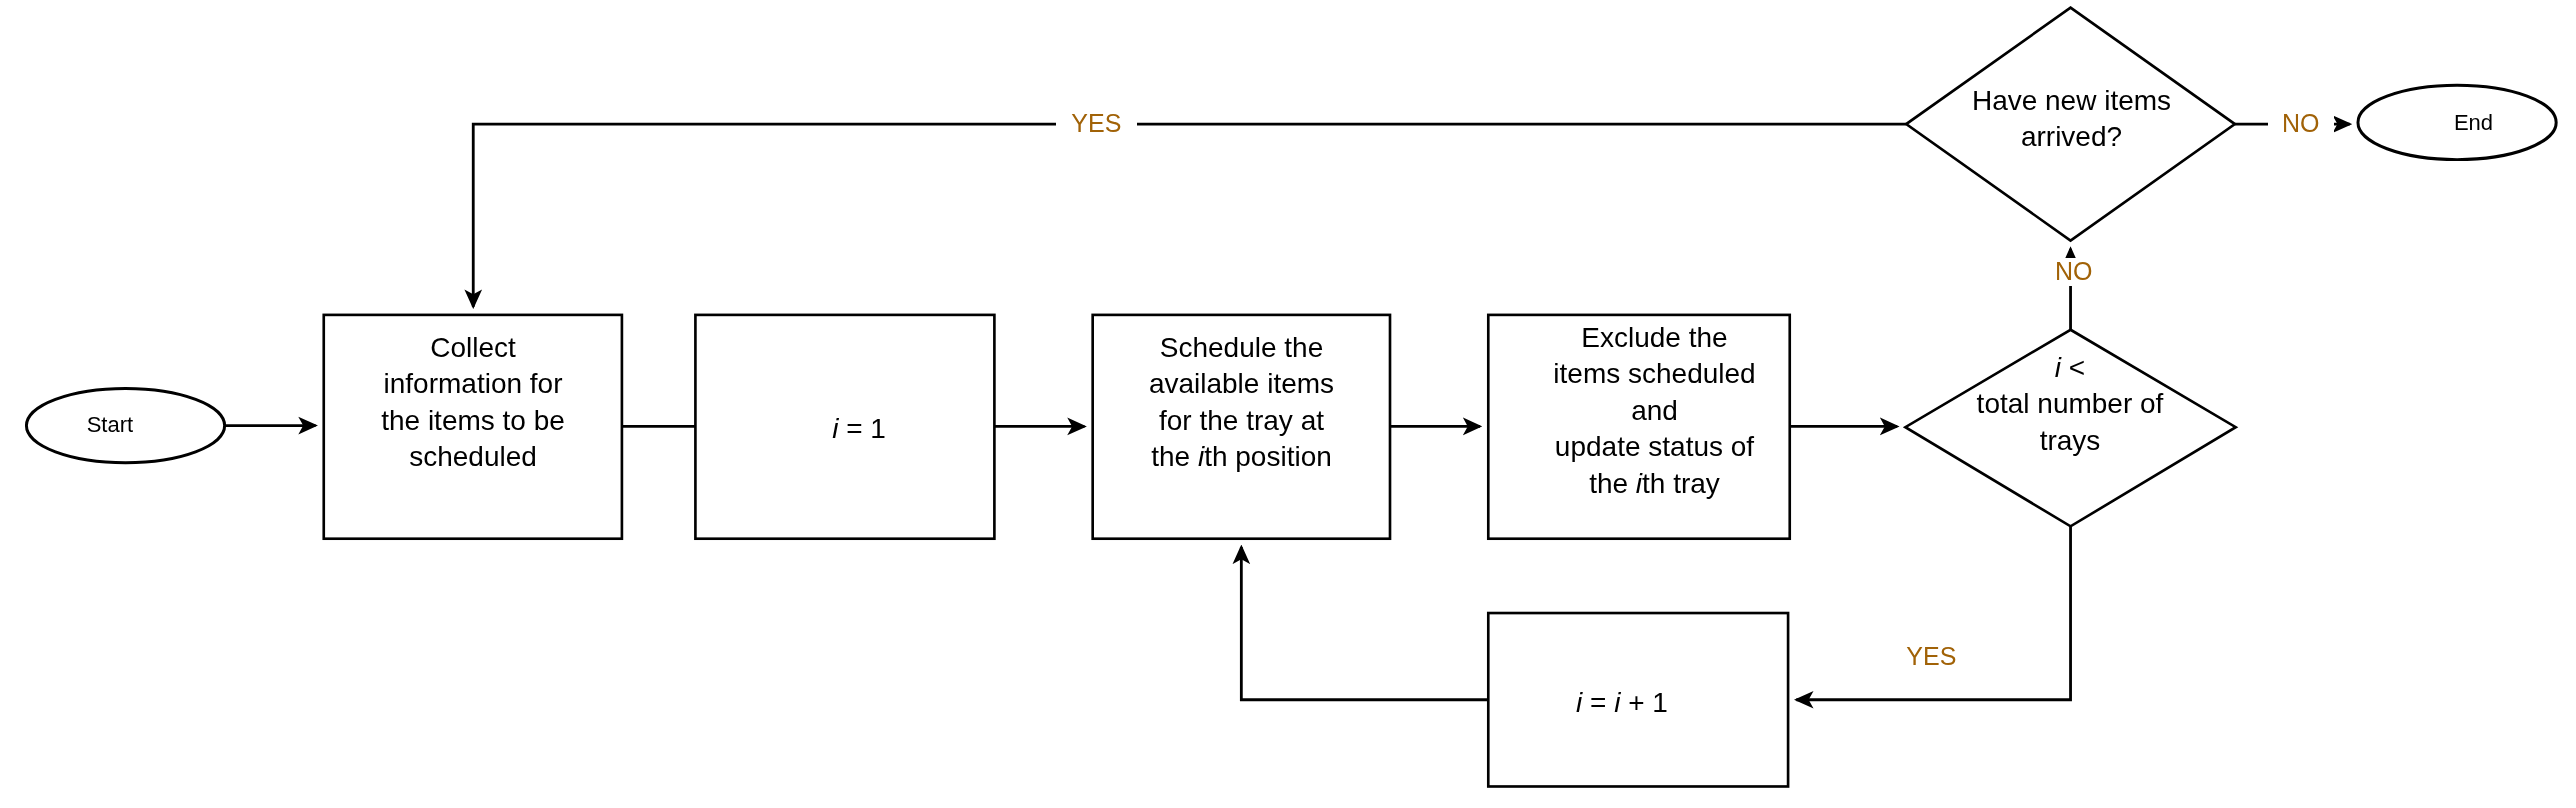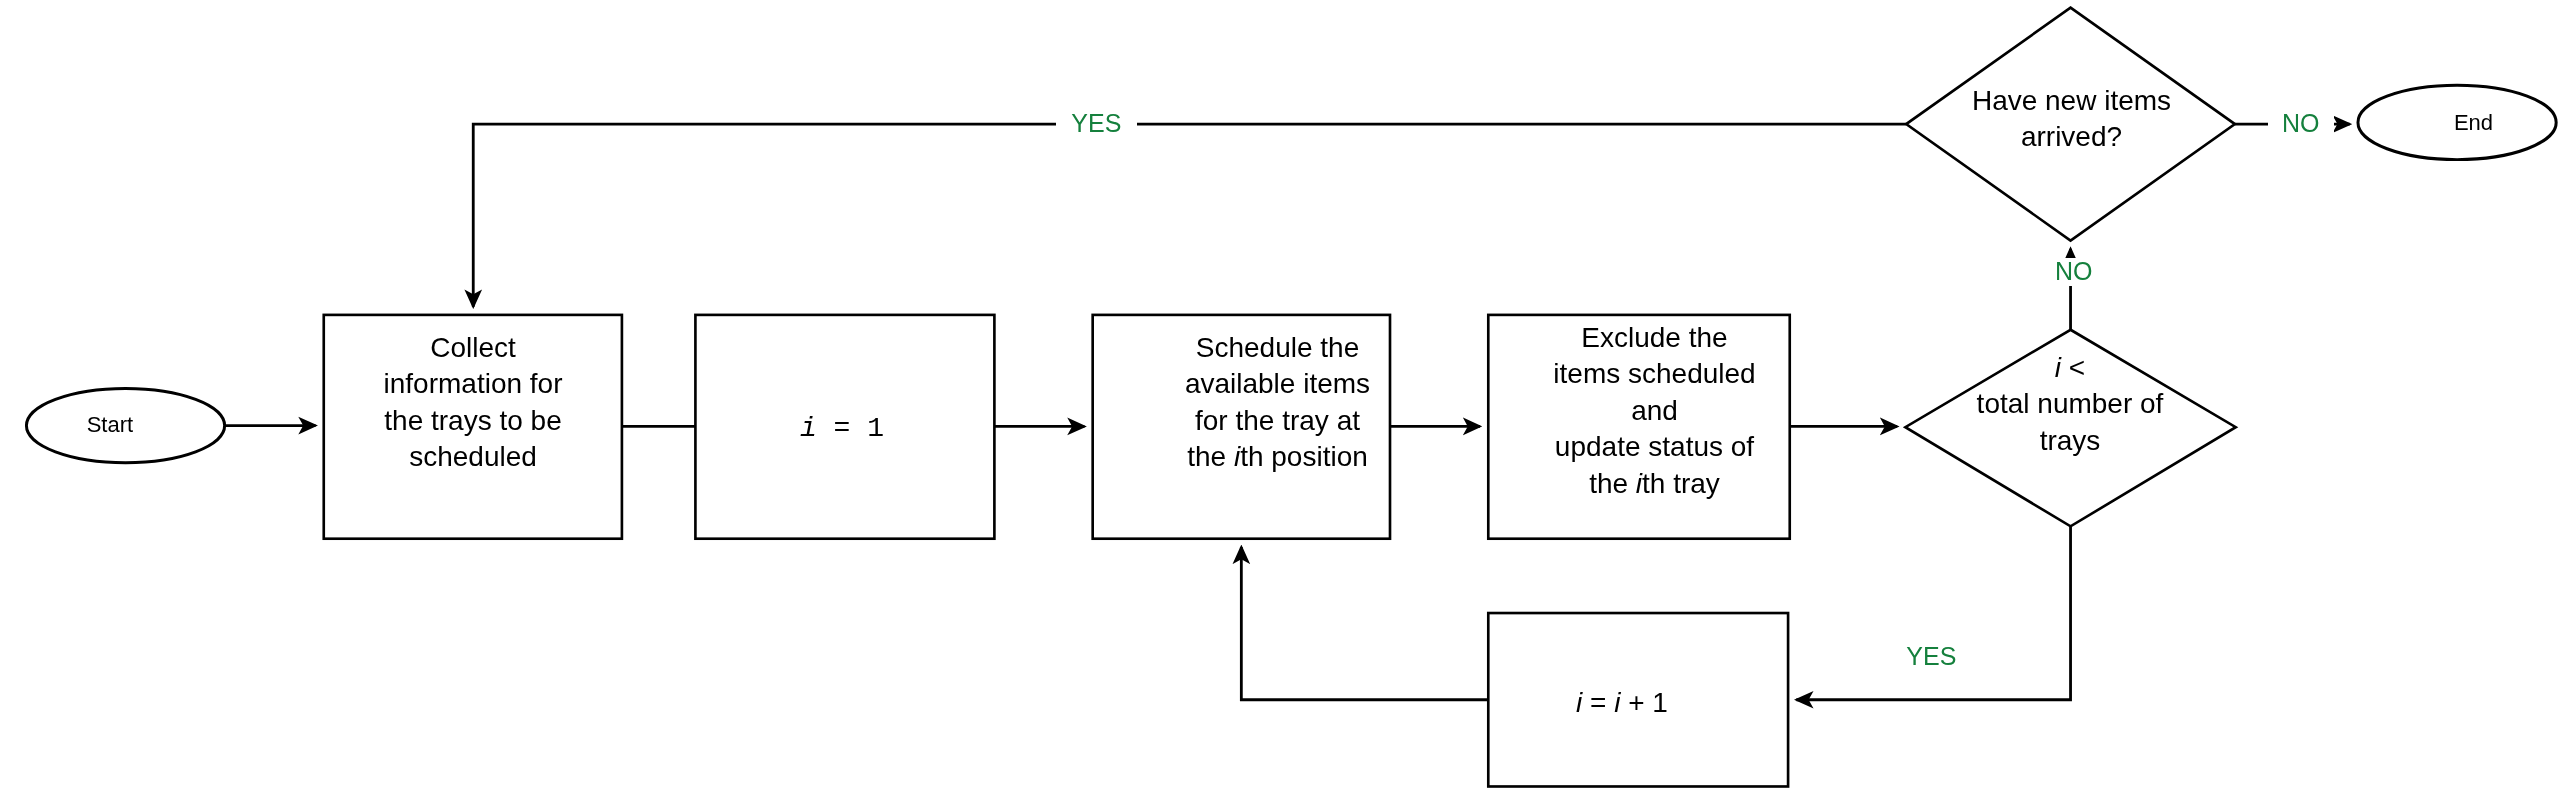--- a/index.html
+++ b/index.html
@@ -54,21 +54,21 @@
     -webkit-font-smoothing: antialiased;
   }
   .box-text {
     font-size: 28px;
   }
   .small-text {
     font-size: 22px;
   }
   .edge-label {
     position: absolute;
-    color: #15803d;
+    color: #a16207;
     font-size: 25px;
     font-family: "Liberation Sans", sans-serif;
     background: #ffffff;
     text-align: center;
     line-height: 1.1;
     padding: 0 3.3px;
   }
   .italic-i { font-style: italic; }
 </style>
 </head>
@@ -119,26 +119,26 @@
 
     <line class="conn" x1="2706" y1="150" x2="2845" y2="150" marker-end="url(#arrow)"></line>
 
     <polyline class="conn" points="2308,150 573,150 573,371" marker-end="url(#arrow)"></polyline>
   </svg>
 
   <div class="nodetext small-text" style="left:26.4px; top:411px; width:167px;">Start</div>
 
   <div class="nodetext box-text" style="left:324px; top:330px; width:298px;">Collect
 information for
-the trays to be
+the items to be
 scheduled</div>
 
-  <div class="nodetext box-text" style="left:678px; top:411px; width:328px;font-family:Liberation Mono, monospace;"><span class="italic-i">i</span> = 1</div>
+  <div class="nodetext box-text" style="left:695px; top:411px; width:328px;"><span class="italic-i">i</span> = 1</div>
 
-  <div class="nodetext box-text" style="left:1093px; top:330px; width:297px;padding-left:36px;">Schedule the
+  <div class="nodetext box-text" style="left:1093px; top:330px; width:297px;">Schedule the
 available items
 for the tray at
 the <span class="italic-i">i</span>th position</div>
 
   <div class="nodetext box-text" style="left:1488px; top:320px; width:301px;padding-left:16px;">Exclude the
 items scheduled
 and
 update status of
 the <span class="italic-i">i</span>th tray</div>
 

